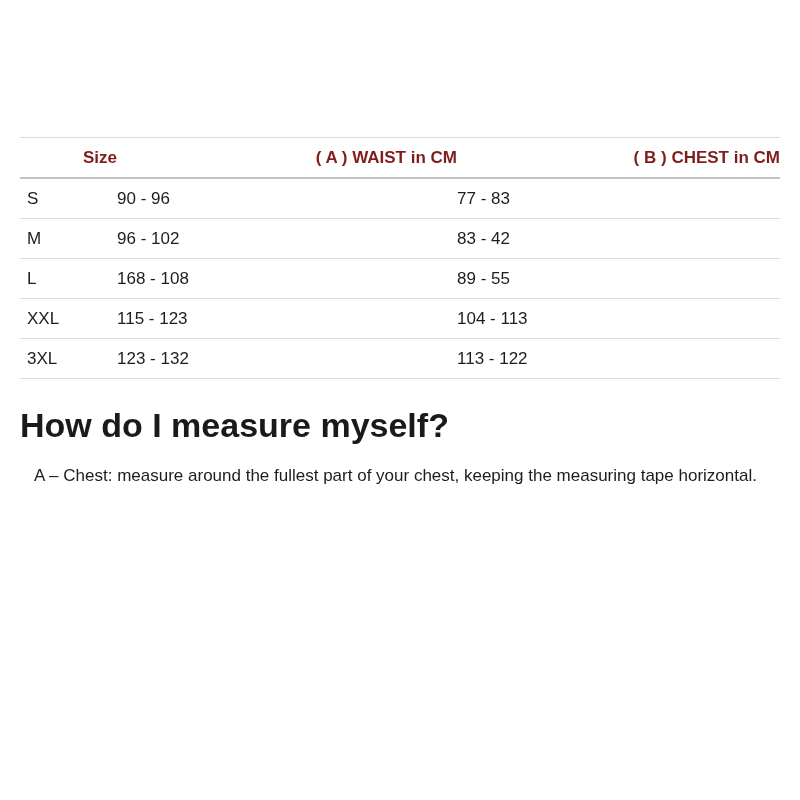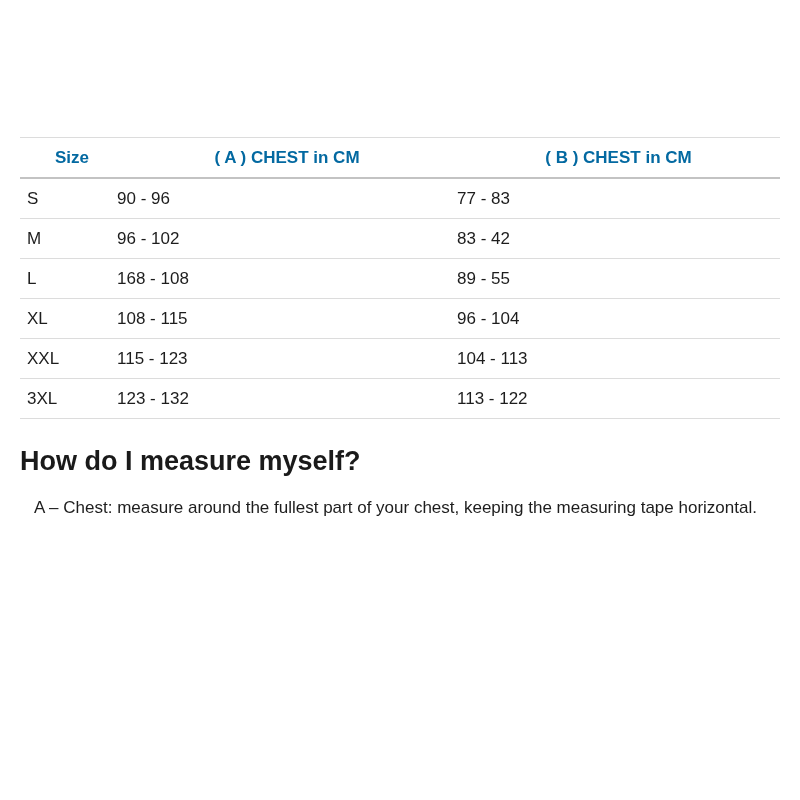--- a/index.html
+++ b/index.html
@@ -20,43 +20,43 @@
     background: #ffffff;
   }
   table.size-chart {
     margin-top: 137px;
     width: 100%;
     border-collapse: collapse;
     border-top: 1px solid #dcdcdc;
     font-size: 17px;
   }
   table.size-chart th {
-    text-align: center;
+    text-align: right;
     font-weight: 700;
     height: 39px;
     padding: 0;
     border-bottom: 2px solid #c3c3c3;
-    color: #0369a1;
+    color: #7f1d1d;
     vertical-align: middle;
   }
   table.size-chart td {
     height: 39px;
     padding: 0;
     border-bottom: 1px solid #dcdcdc;
     color: #1d1d1d;
     vertical-align: middle;
   }
   table.size-chart th:first-child,
   table.size-chart td:first-child {
     padding-left: 7px;
   }
   col.c-size  { width: 97px; }
   col.c-chest { width: 340px; }
   h1.measure-heading {
-    font-size: 27px;
+    font-size: 34px;
     font-weight: 700;
     color: #1a1a1a;
     margin: 27px 0 16px 0;
     letter-spacing: 0;
   }
   p.measure-par {
     font-size: 17px;
     line-height: 30px;
     margin: 14px;
     max-width: 752px;
@@ -70,44 +70,39 @@
 
   <table class="size-chart">
     <colgroup>
       <col class="c-size">
       <col class="c-chest">
       <col>
     </colgroup>
     <thead>
       <tr>
         <th>Size</th>
-        <th>( A ) CHEST in CM</th>
+        <th>( A ) WAIST in CM</th>
         <th>( B ) CHEST in CM</th>
       </tr>
     </thead>
     <tbody>
       <tr>
         <td>S</td>
         <td>90 - 96</td>
         <td>77 - 83</td>
       </tr>
       <tr>
         <td>M</td>
         <td>96 - 102</td>
         <td>83 - 42</td>
       </tr>
       <tr>
         <td>L</td>
         <td>168 - 108</td>
         <td>89 - 55</td>
-      </tr>
-      <tr>
-        <td>XL</td>
-        <td>108 - 115</td>
-        <td>96 - 104</td>
       </tr>
       <tr>
         <td>XXL</td>
         <td>115 - 123</td>
         <td>104 - 113</td>
       </tr>
       <tr>
         <td>3XL</td>
         <td>123 - 132</td>
         <td>113 - 122</td>

